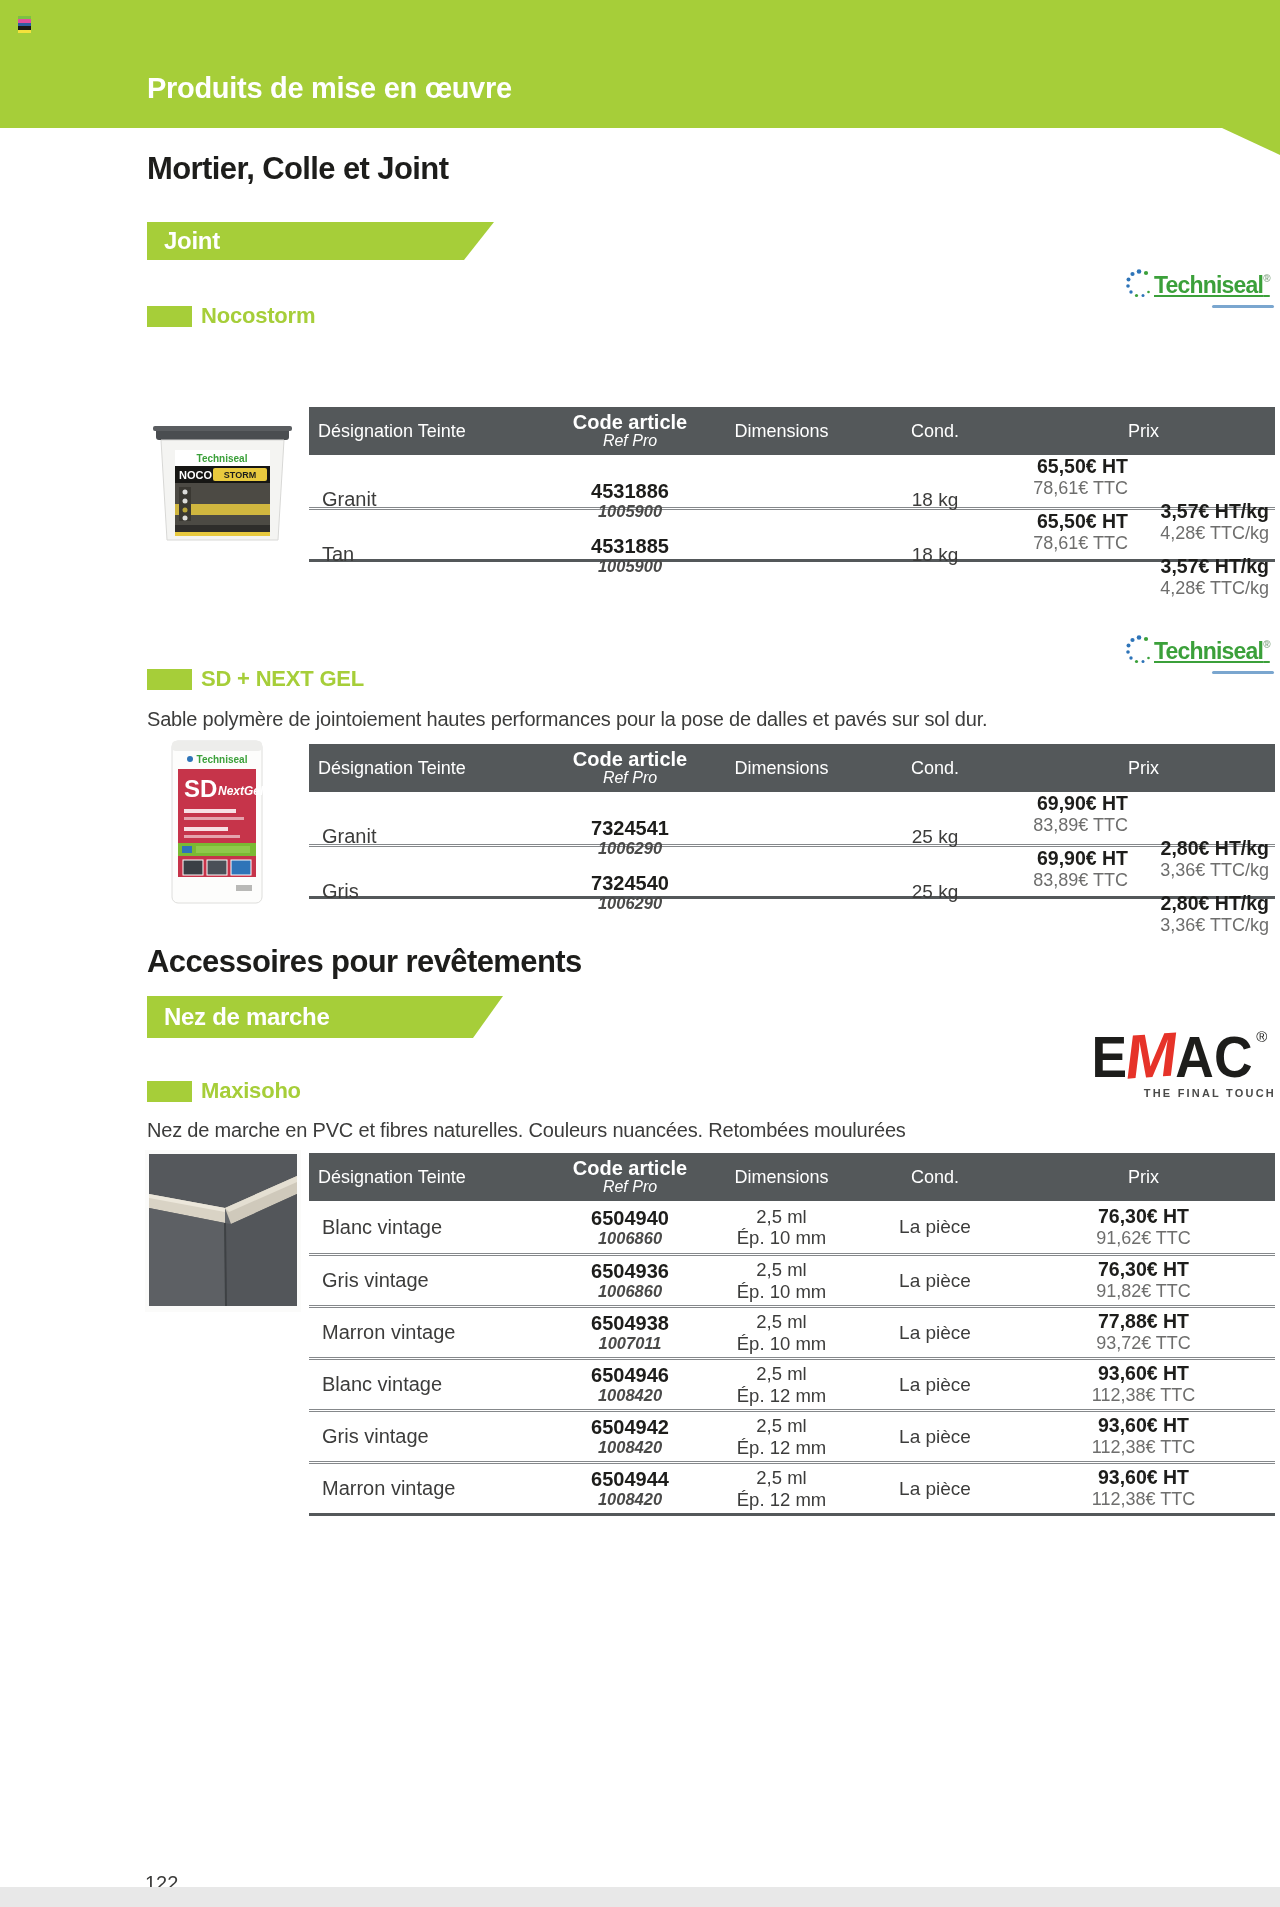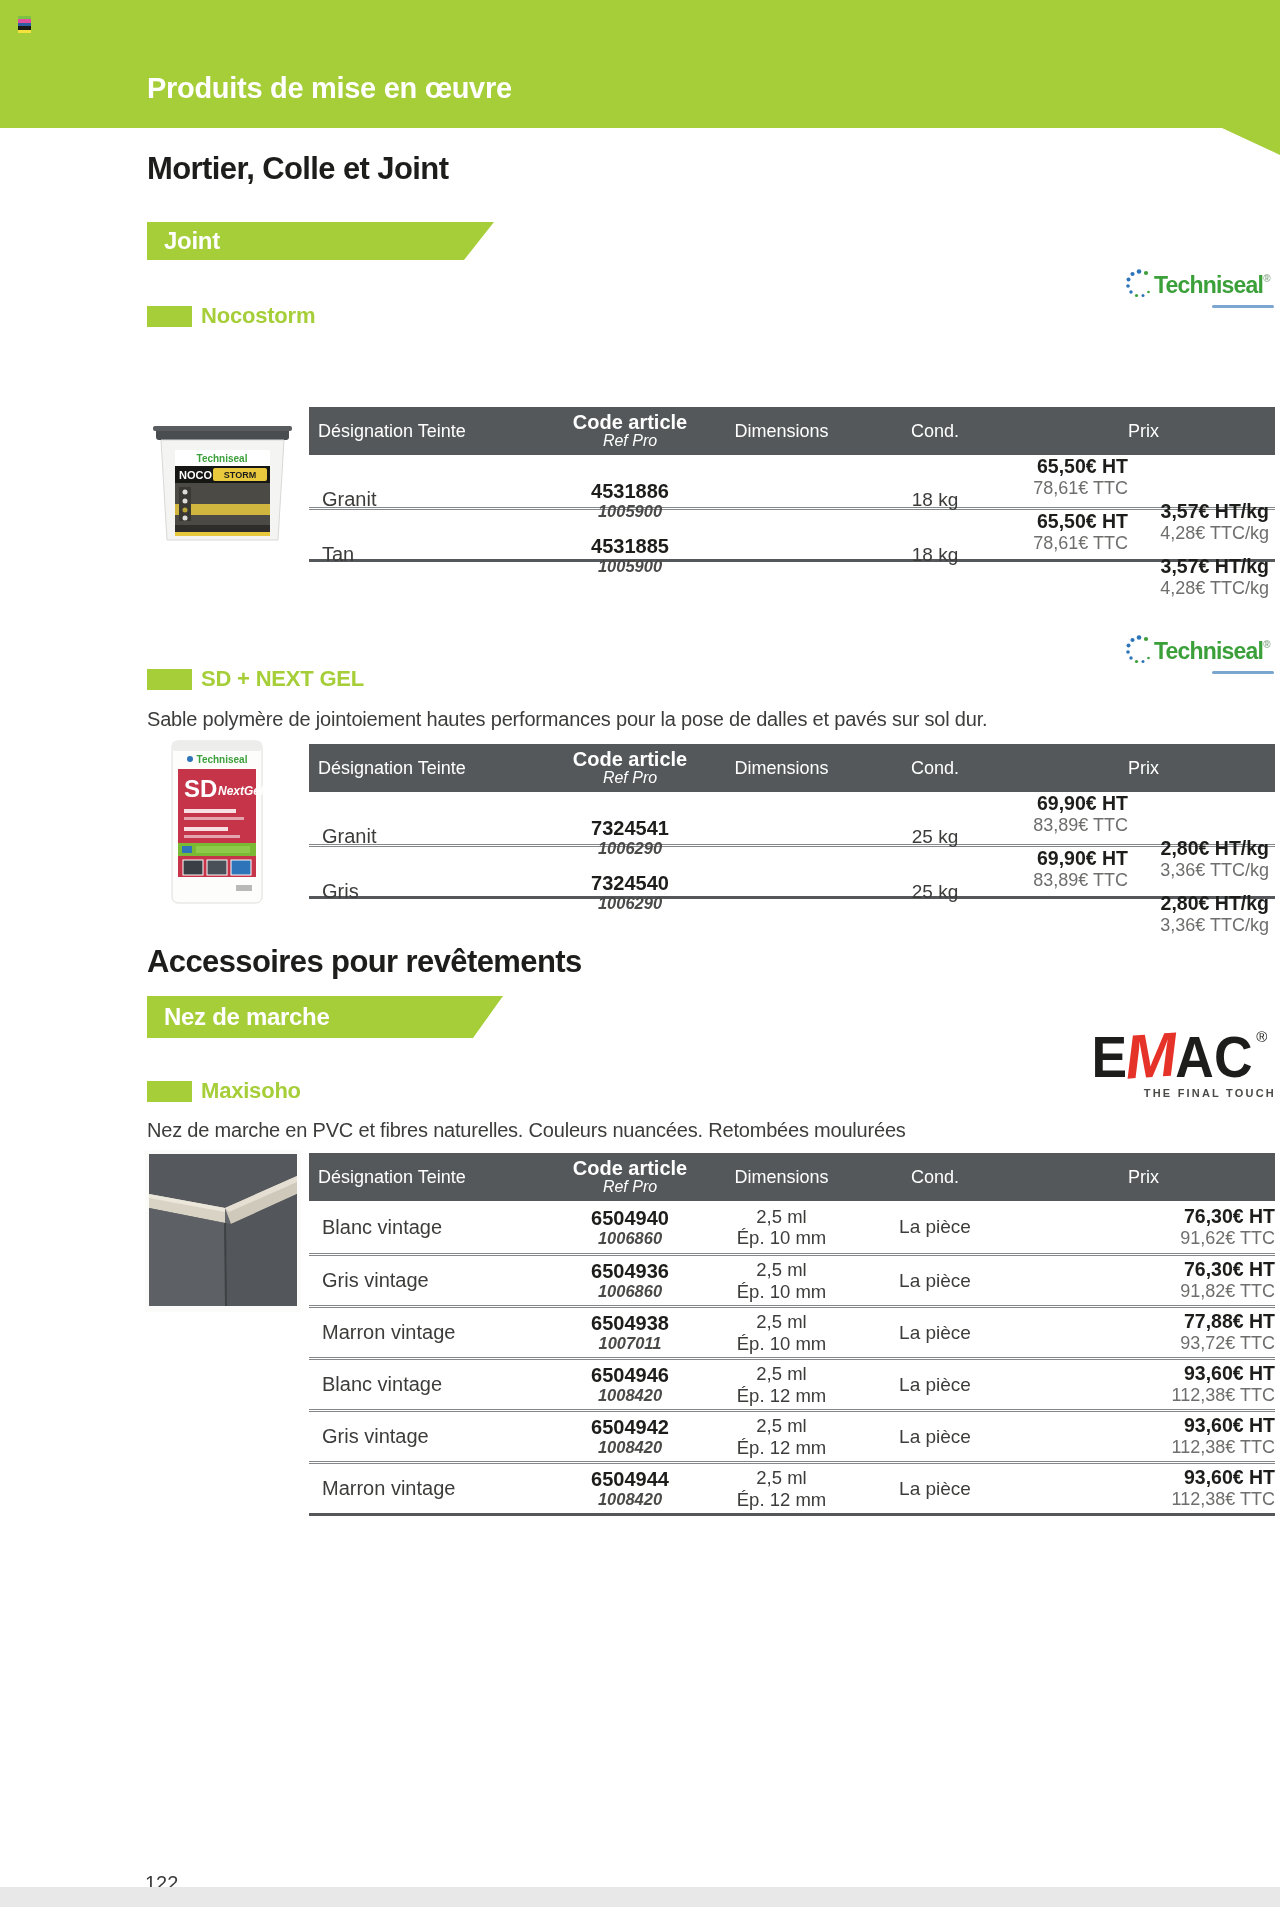--- a/index.html
+++ b/index.html
@@ -36,27 +36,27 @@
   .row + .row { border-top:3px double #85888b; }
   .cell-designation { padding-left:13px; font-size:20px; color:#3c3c3b; }
   .cell-code { text-align:center; line-height:1.12; }
   .code-main { font-weight:700; font-size:20px; color:#1d1d1b; }
   .code-ref  { font-style:italic; font-weight:600; font-size:16.5px; color:#4a4a49;text-align:center; }
   .cell-dim  { text-align:center; font-size:18.5px; color:#3c3c3b; line-height:1.15; }
   .cell-cond { text-align:center; font-size:19px; color:#3c3c3b; }
   .prix-split { display:flex; line-height:1.2;flex-direction:column; }
   .p-main { width:116px; text-align:right; }
   .p-unit { flex:1; text-align:right; padding-right:6px; }
-  .prix-center { text-align:right; line-height:1.2; }
+  .prix-center { text-align:center; line-height:1.2; }
   .p-ht  { font-weight:700; font-size:19.5px; color:#1d1d1b; }
   .p-ttc { font-size:18px; color:#6e6e6d; }
 
   
   .tlogo { position:absolute; left:1124px; width:156px; height:46px; display:flex; align-items:flex-start; }
-  .tlogo .word { color:#3ba03a; font-size:23px; font-weight:700; letter-spacing:-0.8px; line-height:1; margin-top:6px; }
+  .tlogo .word { color:#3ba03a; font-size:23px; font-weight:700; letter-spacing:-0.8px; line-height:1; margin-top:6px;text-decoration:underline; }
   .tlogo .r { color:#8aa88a; font-size:10px; vertical-align:top; }
   .tlogo .tagline { position:absolute; right:6px; bottom:6px; width:62px; height:3px; background:#7aa6cf; border-radius:2px; }
   .emac { position:absolute; left:1090px; top:1028px; width:190px; height:80px; }
   .emac .letters { display:flex; align-items:flex-start; height:58px; }
   .emac .blk { font-size:58px; font-weight:700; color:#1d1d1b; transform:scaleX(0.92); line-height:1; }
   .emac .red { font-size:62px; font-weight:700; font-style:italic; color:#e63329; line-height:0.9; margin:0 -4px; transform:rotate(-4deg); }
   .emac .r { font-size:15px; color:#1d1d1b; margin-top:0px; }
   .emac .tag { text-align:right; font-size:11px; letter-spacing:2.2px; color:#4a4a49; font-weight:600; margin-top:1px; padding-right:4px; }
 
   

